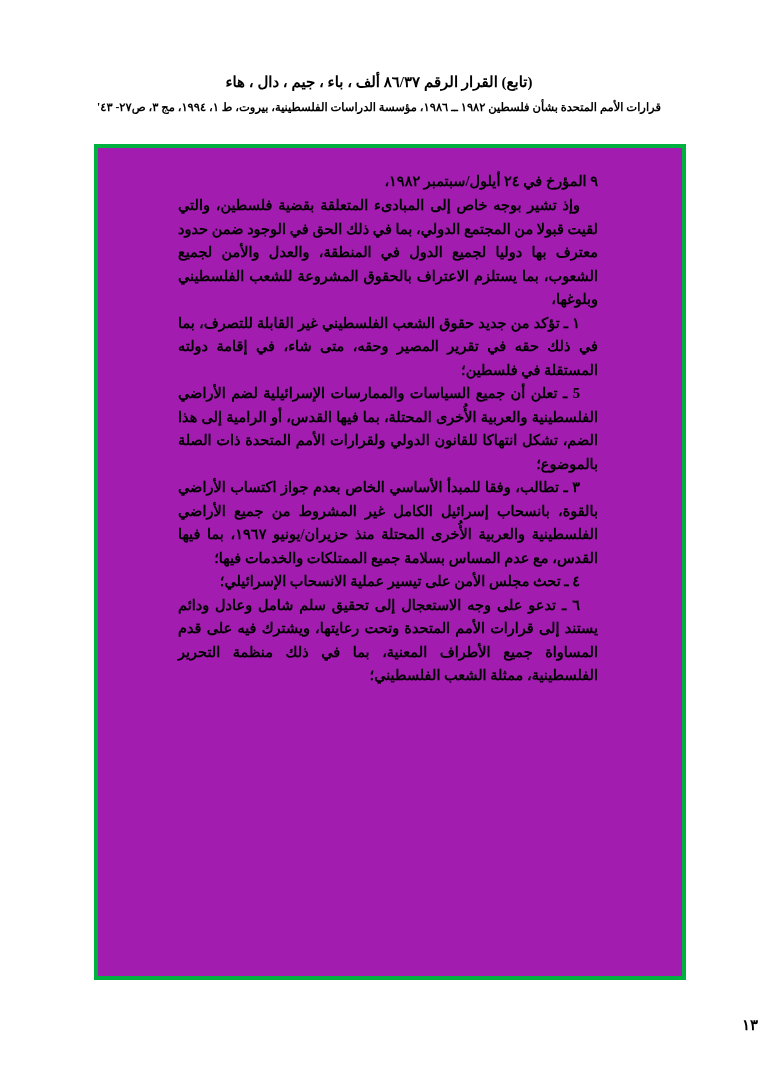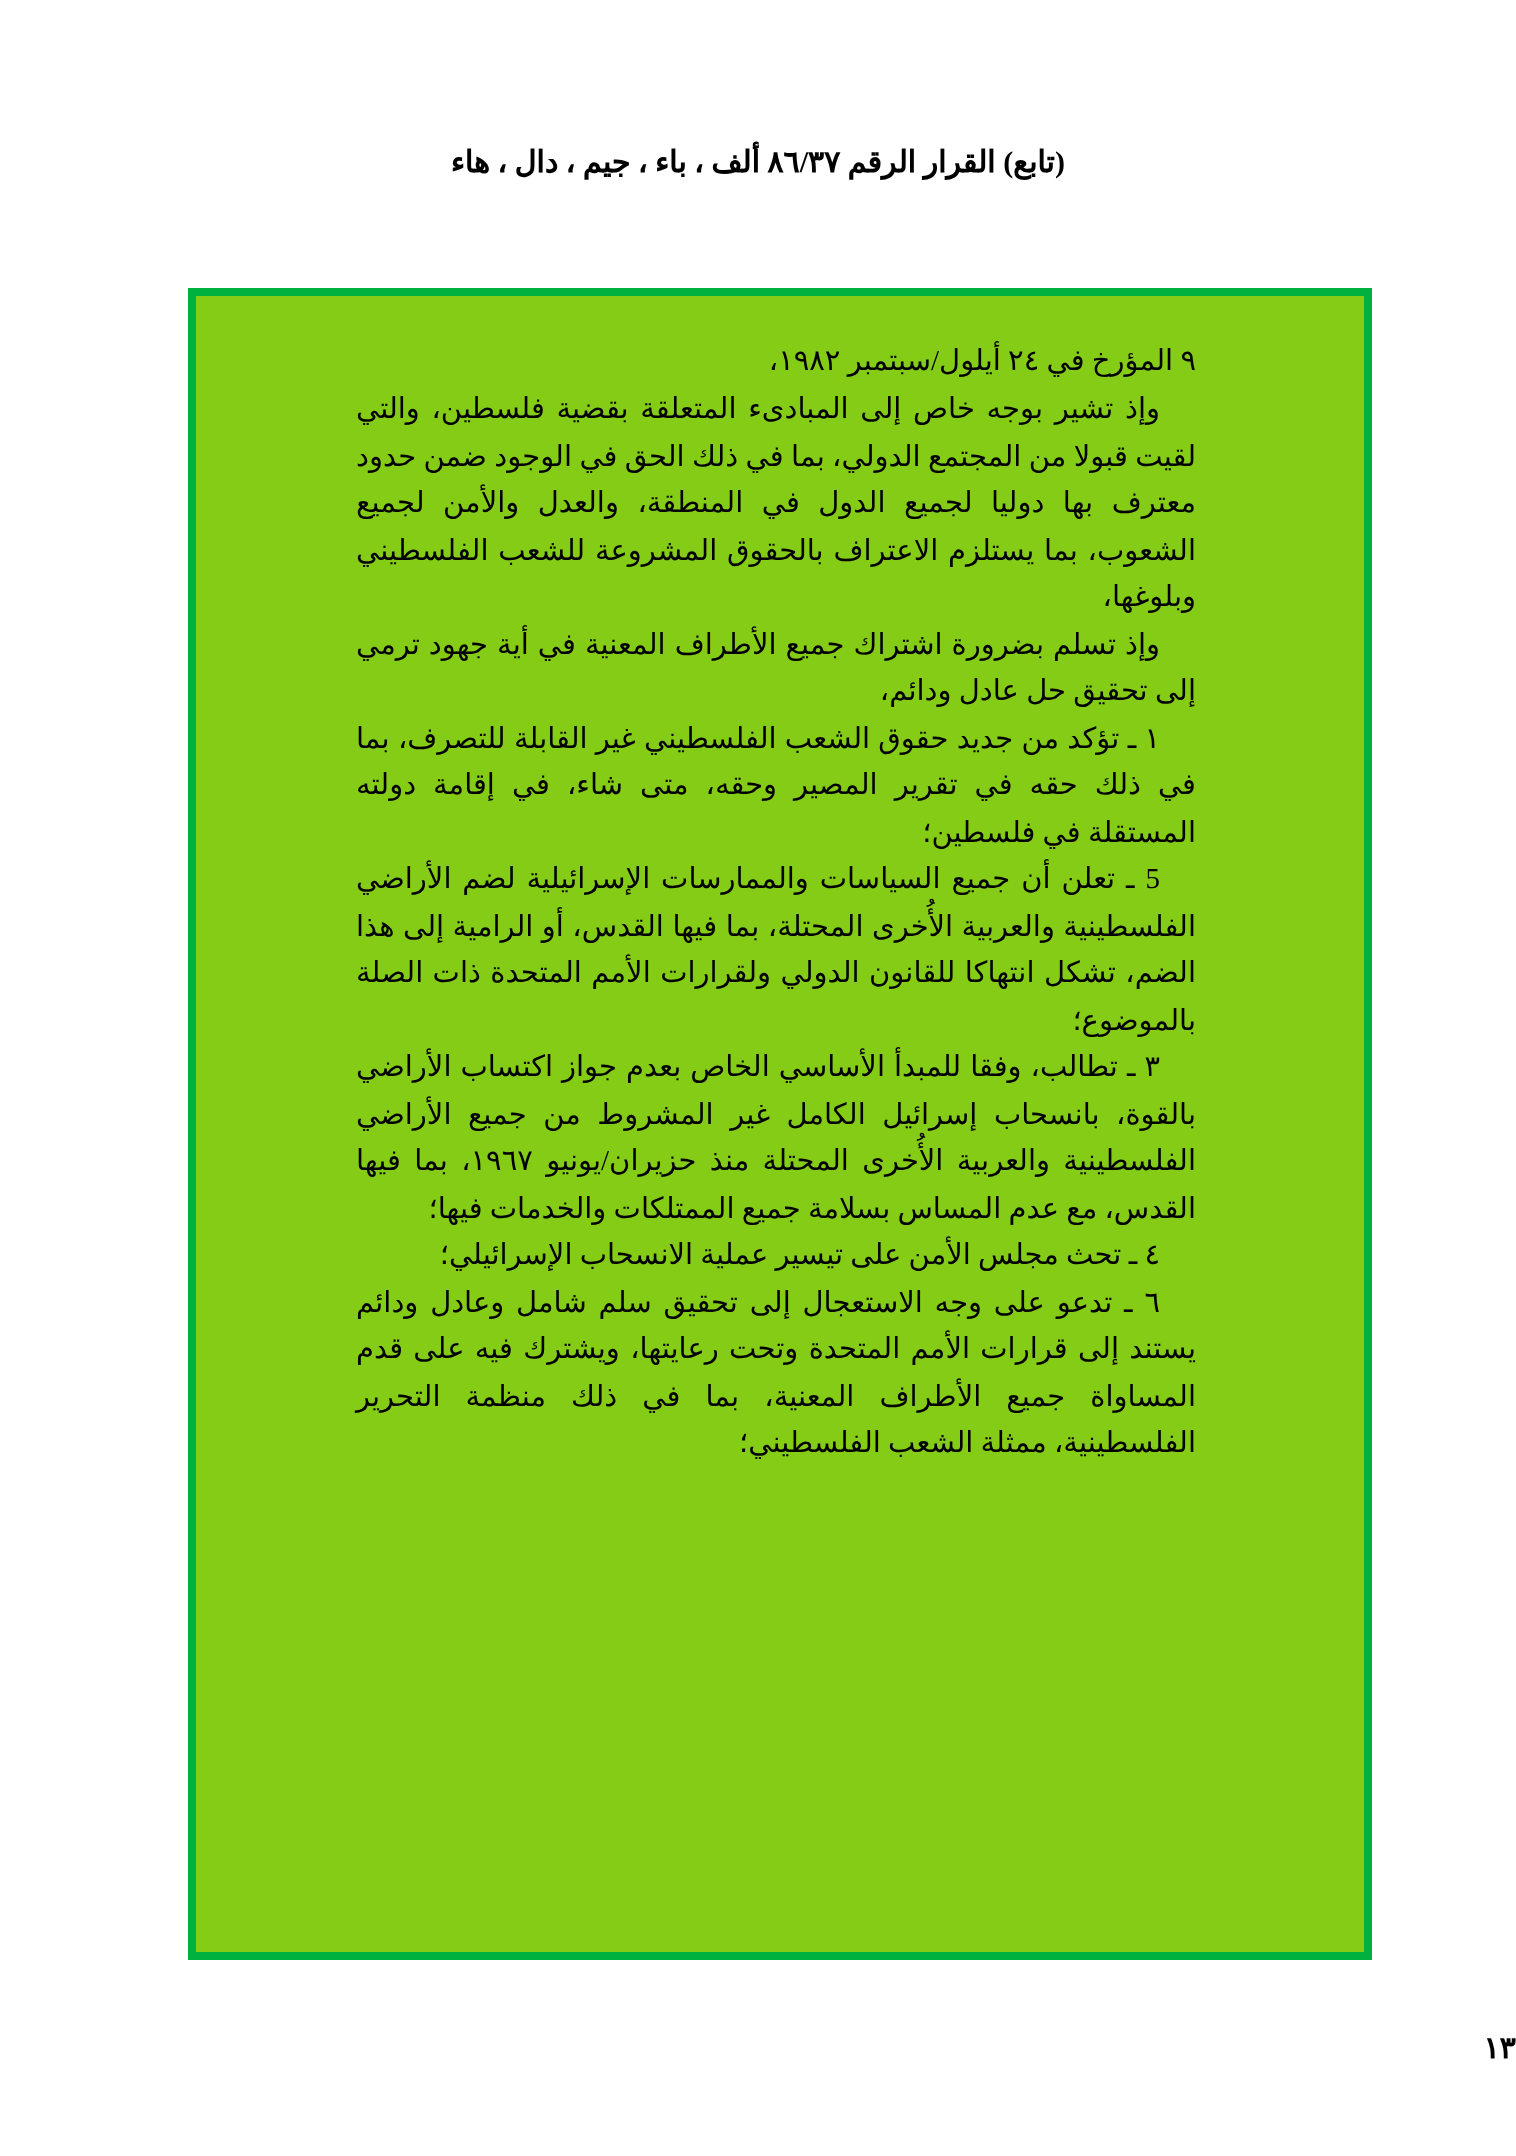--- a/index.html
+++ b/index.html
@@ -44,21 +44,22 @@
     white-space: nowrap;
   }
   .frame {
     position: absolute;
     top: 144px;
     left: 94px;
     width: 592px;
     height: 836px;
     border: 4px solid #00B140;
     box-sizing: border-box;
-    background: #84cc16;
+    background: #a21caf;
+    font-weight: bold;
   }
   .content {
     position: absolute;
     top: 22px;
     right: 84px;
     left: 80px;
     direction: rtl;
     text-align: right;
   }
   p.para {
@@ -86,27 +87,27 @@
     direction: rtl;
   }
 </style>
 </head>
 <body>
 
 <div class="page">
 
   <div class="doc-header">
     <div class="doc-title">(تابع) القرار الرقم ٨٦/٣٧ ألف ، باء ، جيم ، دال ، هاء</div>
+    <div class="doc-subtitle">قرارات الأمم المتحدة بشأن فلسطين ١٩٨٢ ــ ١٩٨٦، مؤسسة الدراسات الفلسطينية، بيروت، ط ١، ١٩٩٤، مج ٣، ص٢٧- ٤٣'</div>
   </div>
 
   <div class="frame">
     <div class="content">
       <p class="para first">٩ المؤرخ في ٢٤ أيلول/سبتمبر ١٩٨٢،</p>
       <p class="para indent">وإذ تشير بوجه خاص إلى المبادىء المتعلقة بقضية فلسطين، والتي لقيت قبولا من المجتمع الدولي، بما في ذلك الحق في الوجود ضمن حدود معترف بها دوليا لجميع الدول في المنطقة، والعدل والأمن لجميع الشعوب، بما يستلزم الاعتراف بالحقوق المشروعة للشعب الفلسطيني وبلوغها،</p>
-      <p class="para indent">وإذ تسلم بضرورة اشتراك جميع الأطراف المعنية في أية جهود ترمي إلى تحقيق حل عادل ودائم،</p>
       <p class="para indent">١ ـ تؤكد من جديد حقوق الشعب الفلسطيني غير القابلة للتصرف، بما في ذلك حقه في تقرير المصير وحقه، متى شاء، في إقامة دولته المستقلة في فلسطين؛</p>
       <p class="para indent">5 ـ تعلن أن جميع السياسات والممارسات الإسرائيلية لضم الأراضي الفلسطينية والعربية الأُخرى المحتلة، بما فيها القدس، أو الرامية إلى هذا الضم، تشكل انتهاكا للقانون الدولي ولقرارات الأمم المتحدة ذات الصلة بالموضوع؛</p>
       <p class="para indent">٣ ـ تطالب، وفقا للمبدأ الأساسي الخاص بعدم جواز اكتساب الأراضي بالقوة، بانسحاب إسرائيل الكامل غير المشروط من جميع الأراضي الفلسطينية والعربية الأُخرى المحتلة منذ حزيران/يونيو ١٩٦٧، بما فيها القدس، مع عدم المساس بسلامة جميع الممتلكات والخدمات فيها؛</p>
       <p class="para indent">٤ ـ تحث مجلس الأمن على تيسير عملية الانسحاب الإسرائيلي؛</p>
       <p class="para indent">٦ ـ تدعو على وجه الاستعجال إلى تحقيق سلم شامل وعادل ودائم يستند إلى قرارات الأمم المتحدة وتحت رعايتها، ويشترك فيه على قدم المساواة جميع الأطراف المعنية، بما في ذلك منظمة التحرير الفلسطينية، ممثلة الشعب الفلسطيني؛</p>
     </div>
   </div>
 
   <div class="page-number">١٣</div>
 

